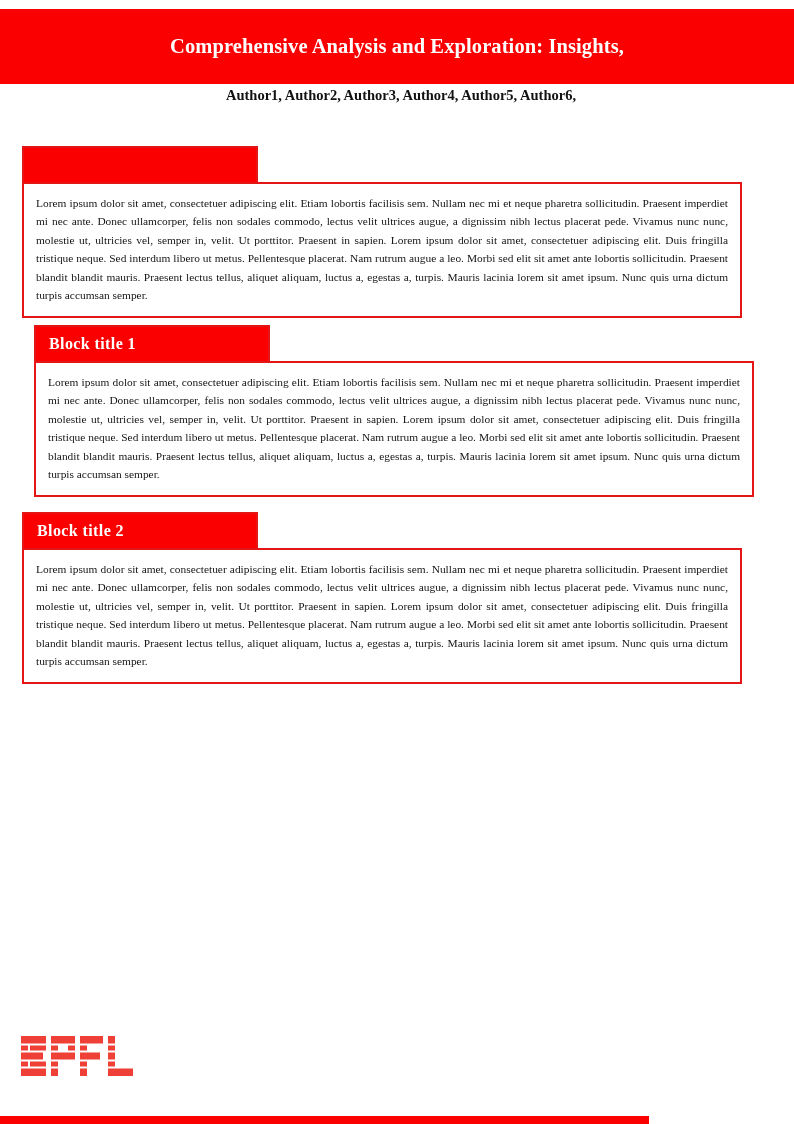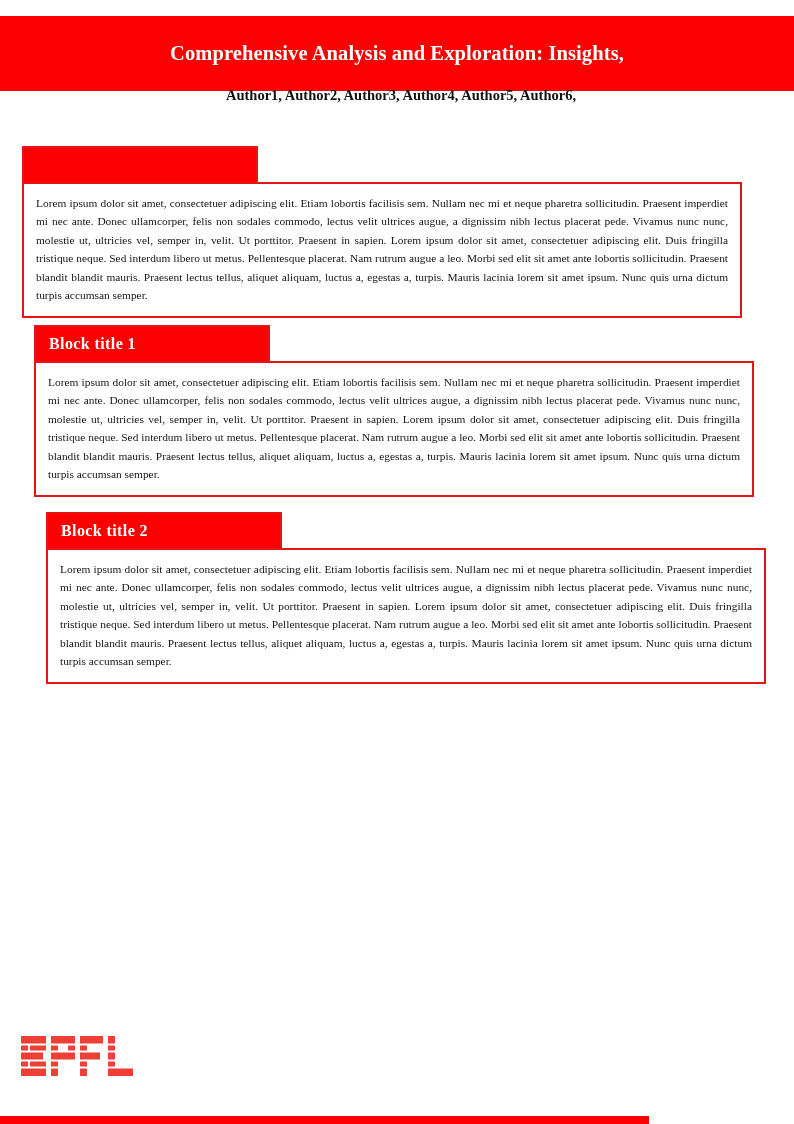--- a/index.html
+++ b/index.html
@@ -12,21 +12,21 @@
     background: #ffffff;
     font-family: "Liberation Serif", "DejaVu Serif", serif;
     position: relative;
     overflow: hidden;
   }
 
   
   .title-banner {
     position: absolute;
     left: 0;
-    top: 16px;
+    top: 9px;
     width: 794px;
     height: 75px;
     background: #fa0000;
     display: flex;
     align-items: center;
     justify-content: center;
   }
   .title-text {
     color: #ffffff;
     font-size: 20.5px;
@@ -89,21 +89,21 @@
     line-height: 1.62;
     color: #141414;
     text-align: justify;
     text-justify: inter-word;
     margin: 0;
     hyphens: none;
   }
 
   #block-0 { top: 146px; }
   #block-1 { top: 325px; padding-left: 12px; }
-  #block-2 { top: 512px; margin-left: 24px; }
+  #block-2 { top: 512px; }
 
   
   .epfl-logo {
     position: absolute;
     left: 21px;
     top: 1036px;
     width: 112px;
     height: 40px;
   }
 

